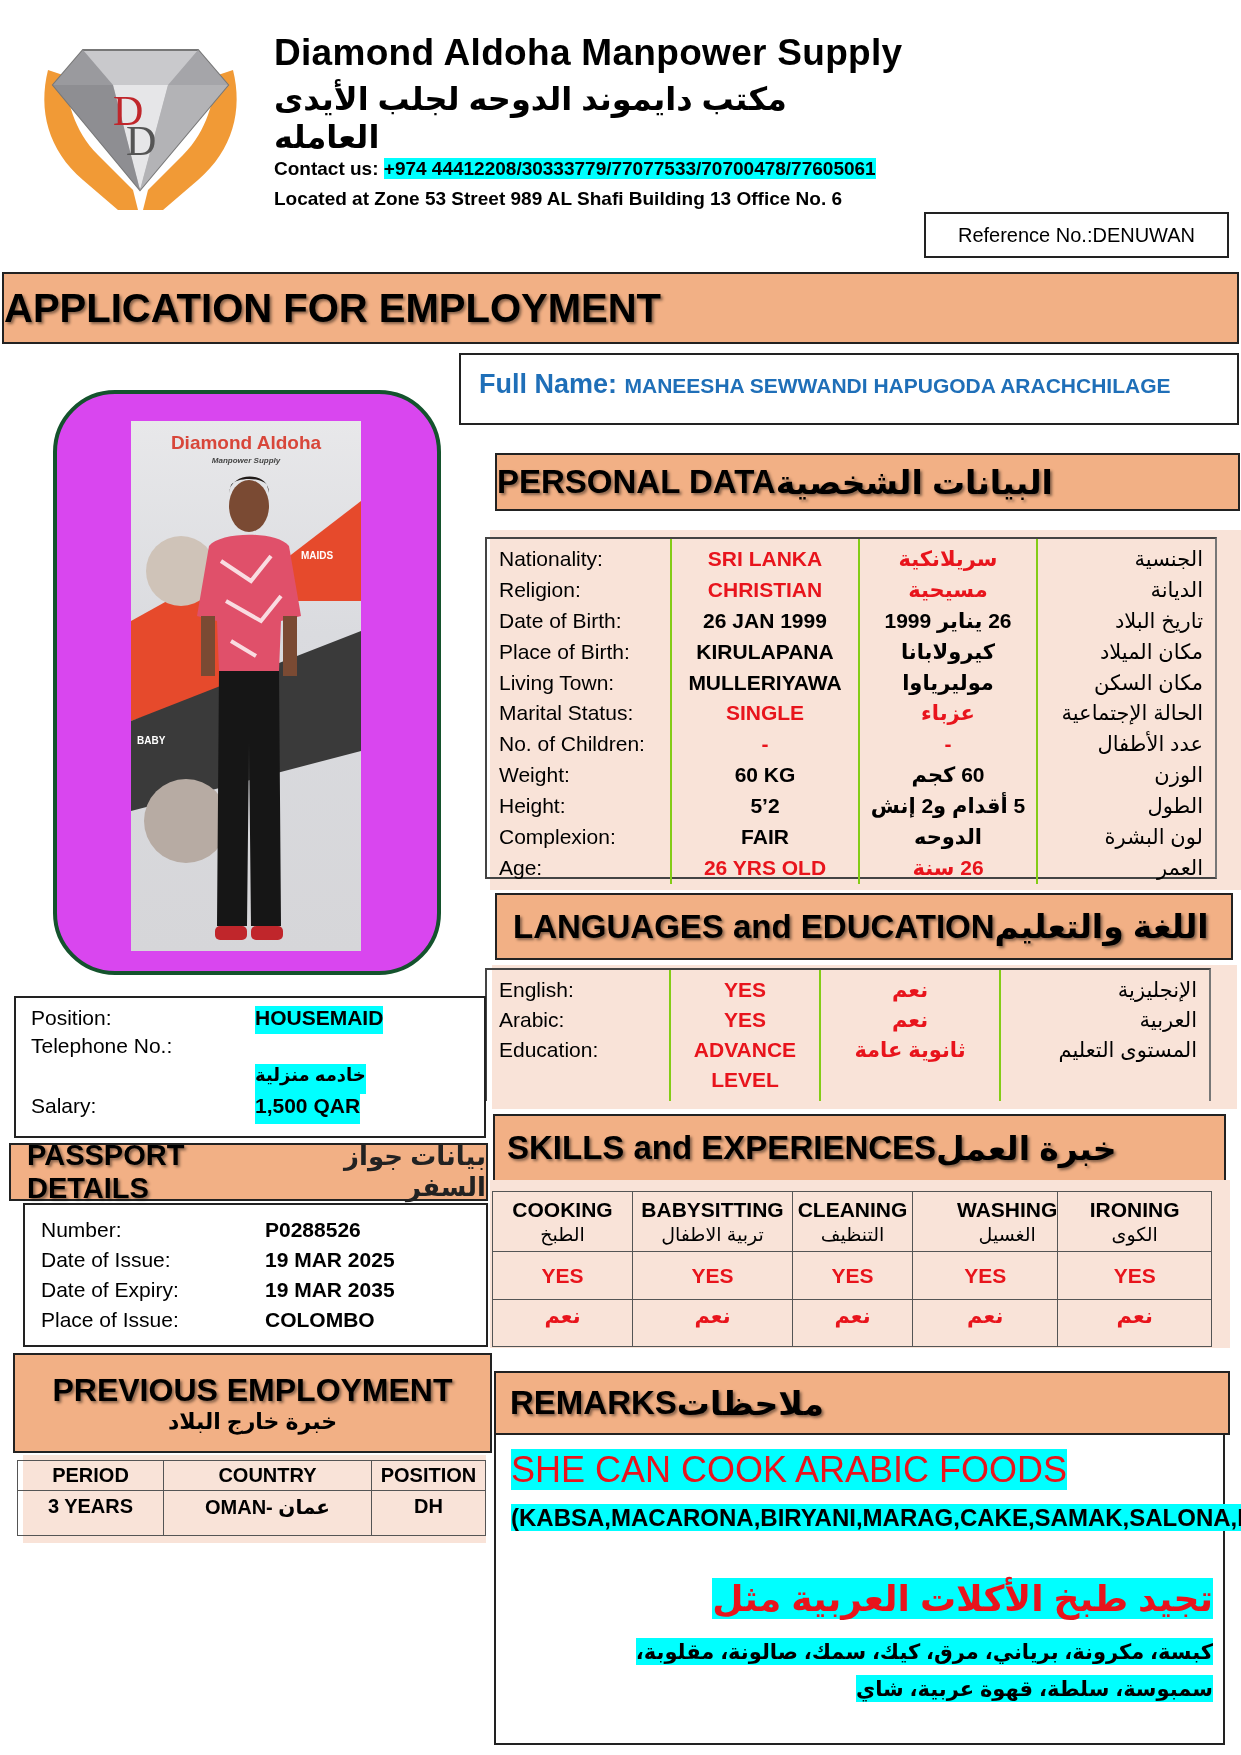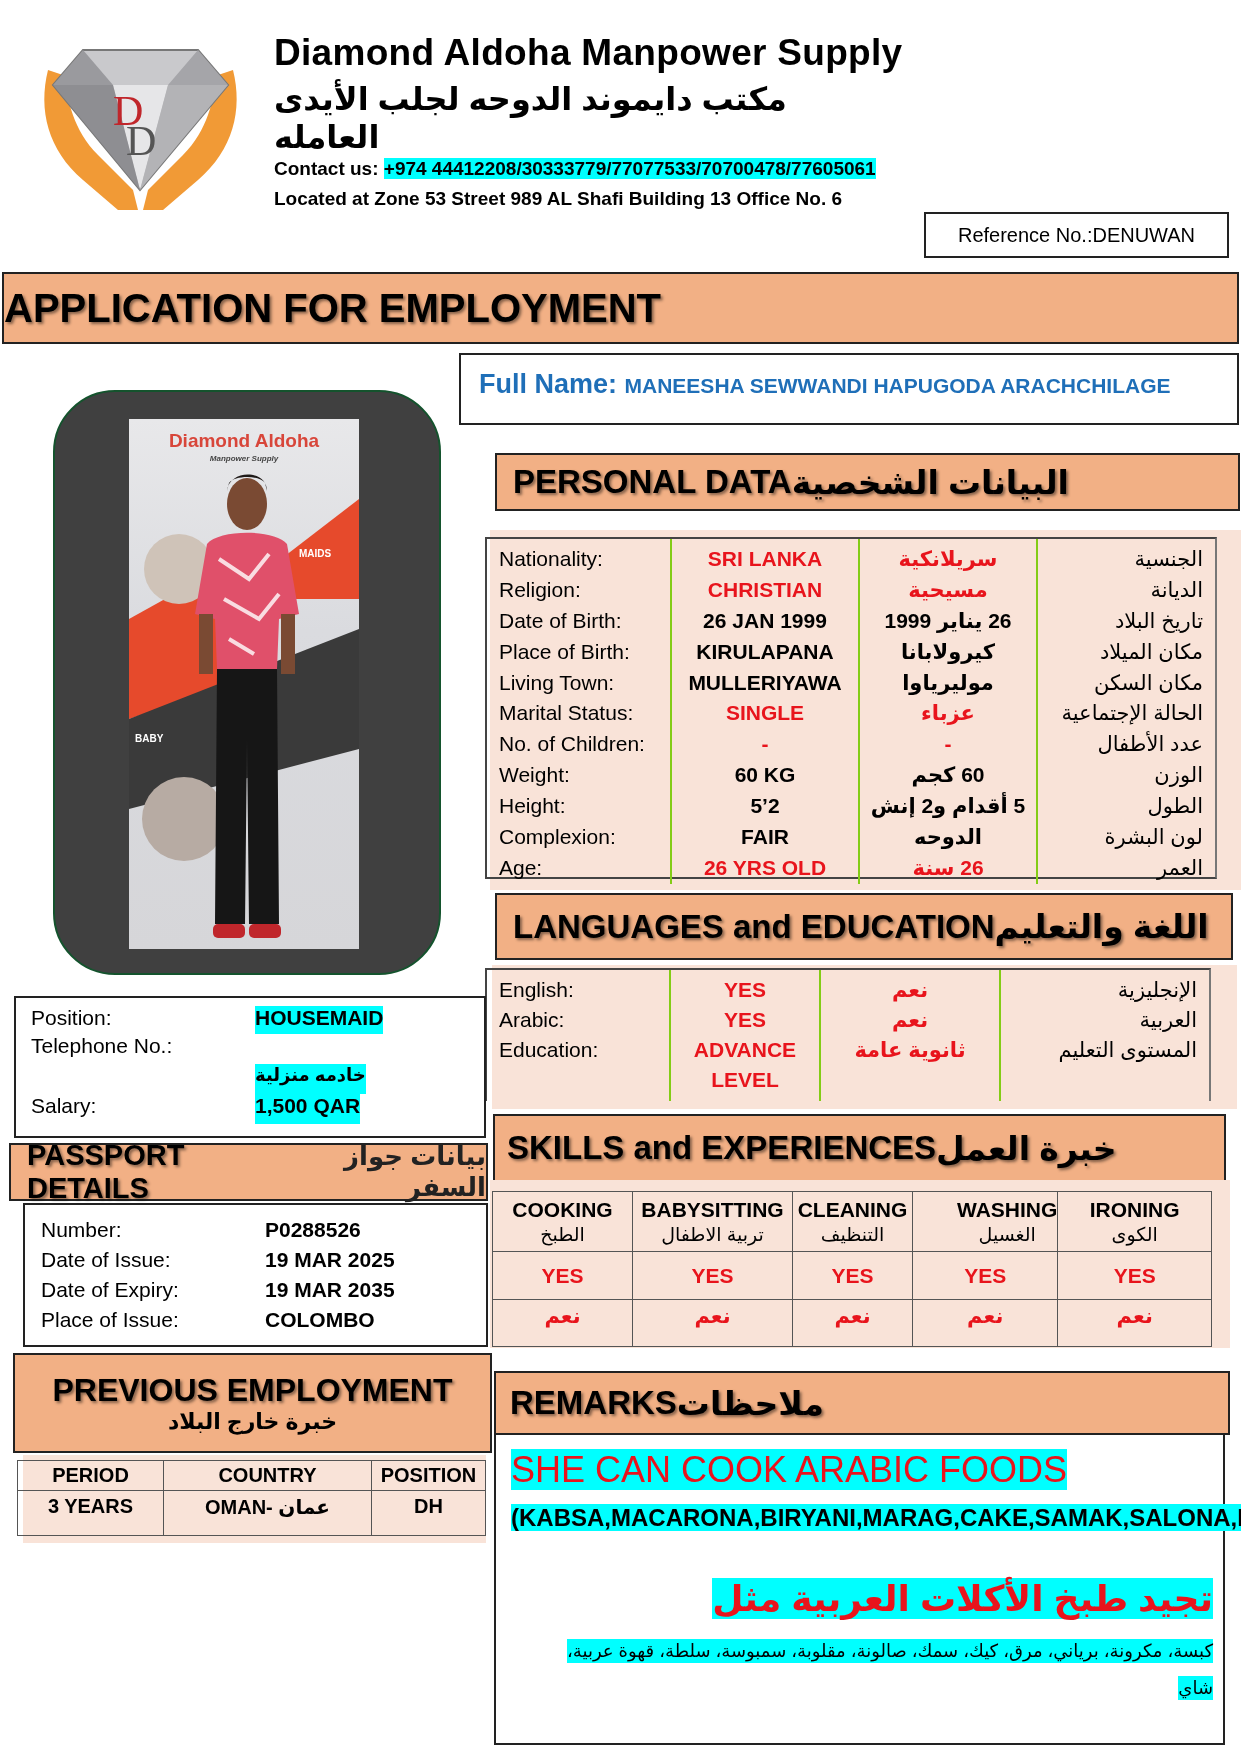--- a/index.html
+++ b/index.html
@@ -21,25 +21,25 @@
   #ref-box { left: 924px; top: 212px; width: 305px; height: 46px; border: 2px solid #222; font-size: 20px; display: flex; align-items: center; justify-content: center; }
 
   #title-bar { left: 2px; top: 272px; width: 1237px; height: 72px; display: flex; align-items: center; justify-content: flex-start; }
   #title-bar span { font-size: 40px; font-weight: bold; }
 
   #fullname-box { left: 459px; top: 353px; width: 780px; height: 72px; border: 2px solid #222; padding: 14px 18px; }
   #fullname-label { font-size: 27px; font-weight: bold; color: #1f6fb8; }
   #fullname-value { font-size: 21px; font-weight: bold; color: #1f6fb8; }
 
   
-  #photo-frame { left: 53px; top: 390px; width: 388px; height: 585px; border: 2px solid #14532d; border-radius: 62px; background: #404040; }
+  #photo-frame { left: 53px; top: 390px; width: 388px; height: 585px; border: 4px solid #14532d; border-radius: 62px; background: #d946ef; }
   #photo { position: absolute; left: 74px; top: 27px; width: 230px; height: 530px; background: linear-gradient(180deg,#e8e8ea 0%,#dadbdf 40%,#d6d6d9 100%); overflow: hidden; }
 
   
-  #pd-header { left: 495px; top: 453px; width: 745px; height: 58px; display: flex; align-items: center; padding-left: 16px; }
+  #pd-header { left: 495px; top: 453px; width: 745px; height: 58px; display: flex; align-items: center; }
   .sec-title { font-size: 33px; font-weight: bold; }
   .sec-title-ar { font-size: 33px; font-weight: bold; }
   #pd-table-bg { left: 490px; top: 530px; width: 751px; height: 360px; }
   #pd-table { left: 485px; top: 537px; width: 732px; height: 342px; border-top: 2px solid #444; border-left: 2px solid #444; border-bottom: 2px solid #444; border-right: 2px solid #777; display: grid; grid-template-columns: 185px 188px 178px 1fr; }
   .col { border-right: 2px solid #84cc16; padding-top: 5px; }
   .col:last-child { border-right: none; }
   .row { height: 30.9px; font-size: 21px; line-height: 30.9px; white-space: nowrap; }
   .c-lbl .row { padding-left: 12px; }
   .c-val .row { text-align: center; font-weight: bold; }
   .c-ar .row { text-align: center; font-weight: bold; direction: rtl; }
@@ -81,21 +81,21 @@
   #pe-table td { border: 1px solid #555; text-align: center; font-weight: bold; font-size: 20px; }
   #pe-table tr.h td { height: 30px; }
   #pe-table tr.d td { height: 45px; vertical-align: top; padding-top: 4px; }
 
   
   #rm-header { left: 494px; top: 1371px; width: 736px; height: 64px; display: flex; align-items: center; padding-left: 14px; }
   #rm-box { left: 494px; top: 1435px; width: 731px; height: 310px; border: 2px solid #222; border-top: none; }
   #rm-l1 { left: 511px; top: 1443px; font-size: 36px; color: #e8141c; padding: 6px 0 4px 0; }
   #rm-l2 { left: 511px; top: 1498px; font-size: 24px; font-weight: bold; line-height: 40px; width: 690px; }
   #rm-l3 { right: 28px; top: 1578px; font-size: 36px; font-weight: bold; color: #e8141c; direction: rtl; padding: 0 0 4px 0; }
-  #rm-l4 { right: 28px; top: 1633px; font-size: 18px; font-weight: normal; direction: rtl; width: 660px; text-align: right; line-height: 37px; }
+  #rm-l4 { right: 28px; top: 1633px; font-size: 21px; font-weight: bold; direction: rtl; width: 660px; text-align: right; line-height: 37px; }
   #rm-l4 span { padding: 2px 0; }
 </style>
 </head>
 <body>
 
 <div id="logo" class="abs">
   <svg width="225" height="175" viewBox="0 0 225 175">
 
     <path d="M20 30 C10 70 20 110 55 140 L90 170 L110 170 L105 150 L70 115 C45 90 40 60 35 35 Z" fill="#f19a36"></path>
     <path d="M205 30 C215 70 205 110 170 140 L135 170 L115 170 L120 150 L155 115 C180 90 185 60 190 35 Z" fill="#f19a36"></path>

